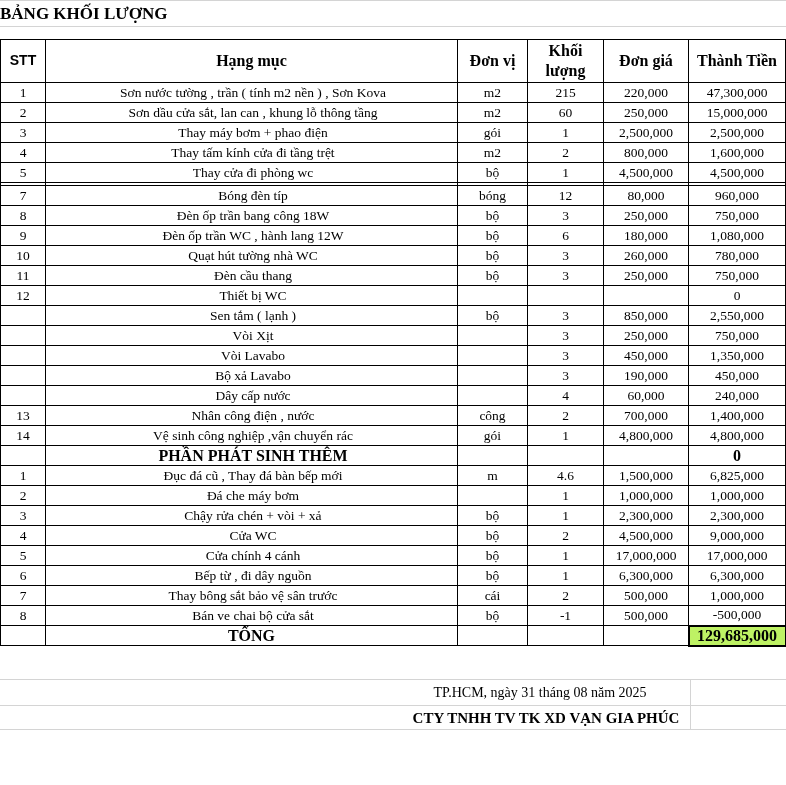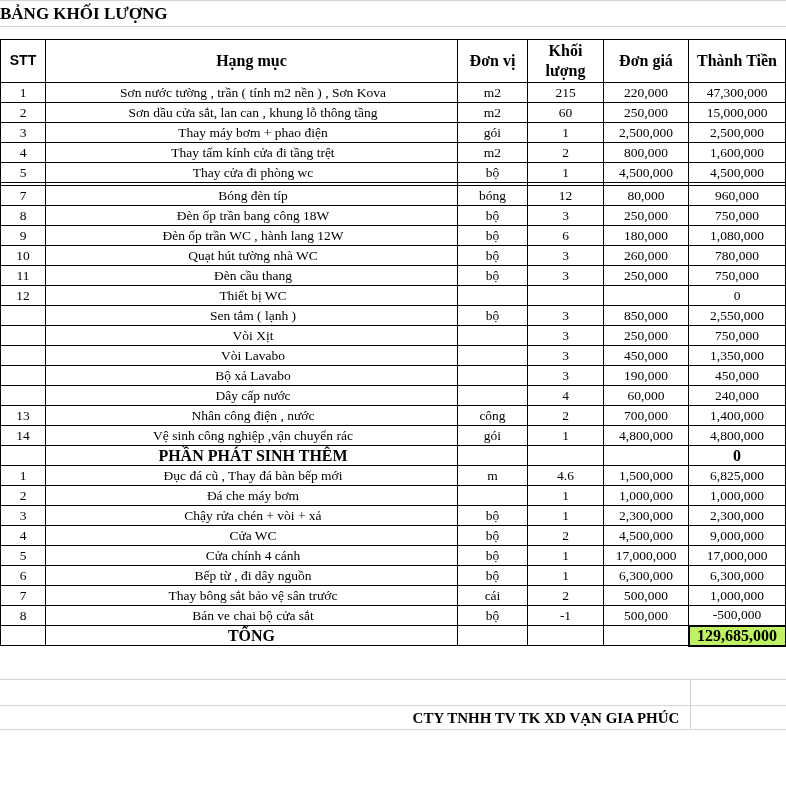--- a/index.html
+++ b/index.html
@@ -318,20 +318,21 @@
           <td class="c"></td>
           <td class="c"></td>
           <td class="c hl">129,685,000</td>
         </tr>
       </tbody>
   </table>
 
   <div class="blank-band"></div>
 
   <div class="f-row date-row">
+    <span class="txt">TP.HCM, ngày 31 tháng 08  năm 2025</span>
     <span class="vline"></span>
   </div>
 
   <div class="f-row company-row">
     <span class="txt">CTY TNHH TV TK XD VẠN GIA PHÚC</span>
     <span class="vline"></span>
   </div>
 
 </div>
 

